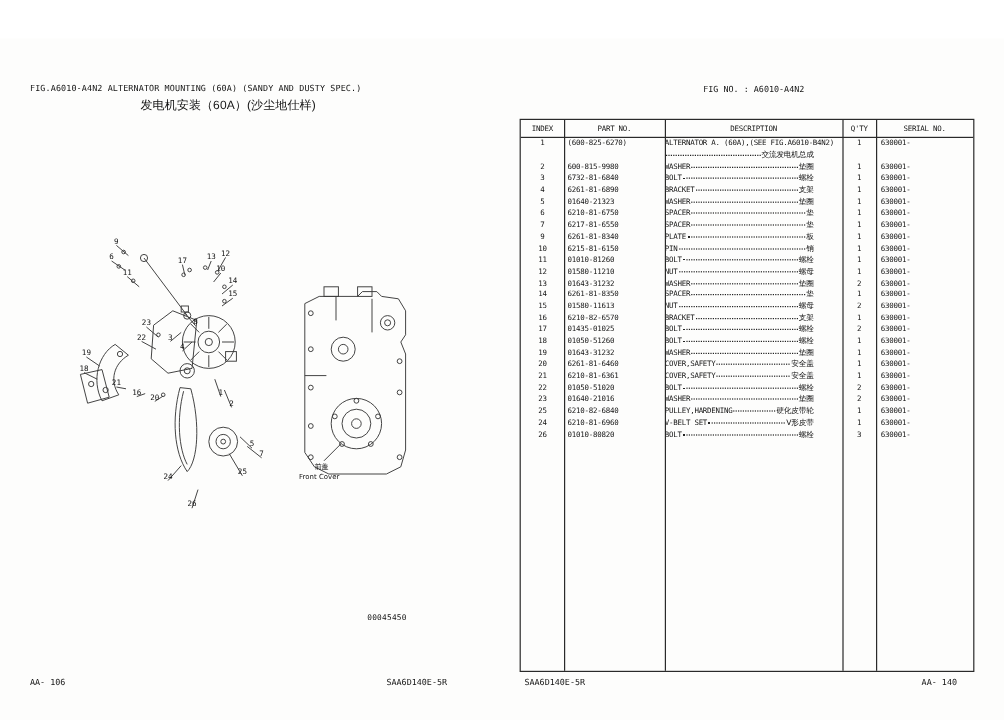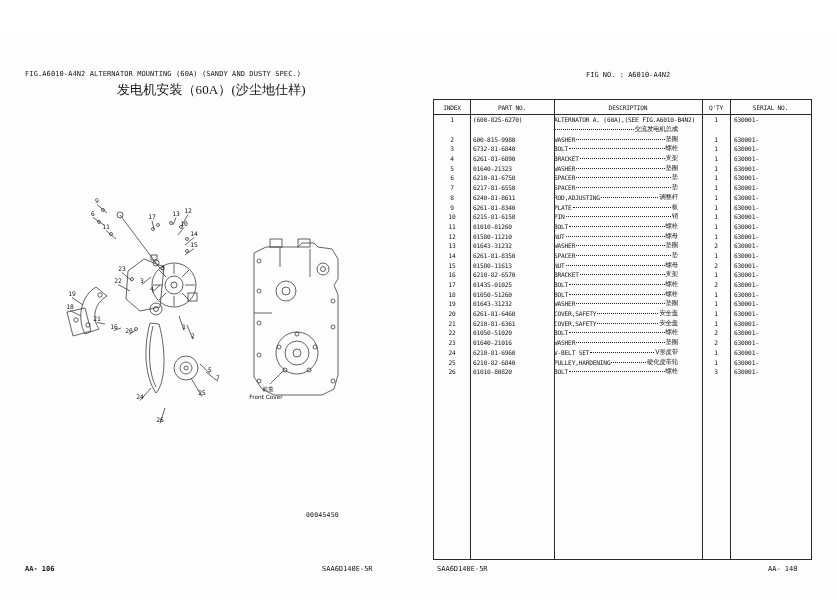--- a/index.html
+++ b/index.html
@@ -2,21 +2,21 @@
 <html><head>
 <meta charset="utf-8">
 <style>
   * { margin:0; padding:0; box-sizing:border-box; }
   html,body { width:837px; height:600px; background:#ffffff; }
   body { font-family:"DejaVu Sans Mono", monospace; color:#141414; }
   .sheet { position:relative; width:837px; height:600px; background:#fdfdfc; overflow:hidden;margin-top:32px; }
 
   
   .fig-title { position:absolute; left:25px; top:38px; font-size:7px; letter-spacing:.1px; white-space:nowrap; }
-  .fig-title .zh-line { margin-left:92px; margin-top:3px; font-size:13px; font-family:Liberation Serif, serif; }
+  .fig-title .zh-line { margin-left:92px; margin-top:3px; font-size:10px; font-family:Liberation Sans, sans-serif; }
   .fig-no { position:absolute; left:586px; top:39px; font-size:7px; white-space:nowrap;text-align:right; }
 
   
   .diagram { position:absolute; left:40px; top:135px; width:390px; height:280px; }
   .diagram path, .diagram circle, .diagram rect, .diagram line, .diagram ellipse {
     stroke:#3c3c3c; stroke-width:.8; fill:none; }
   .fillA { fill:#f6f6f5; } .fillB { fill:#ececeb; } .fillC { fill:#ffffff; } .fillD { fill:#e4e4e2; }
   .thick { stroke-width:2.2; }
   .thin  { stroke-width:.5; }
   .callout { font-size:6.3px; fill:#111; stroke:none; text-anchor:middle; font-family:"DejaVu Sans Mono", monospace; }
@@ -40,21 +40,21 @@
   .c.idx { text-align:center; }
   .c.part { padding-left:3px; }
   .c.desc { display:flex; align-items:center; padding-left:0; padding-right:4px; }
   .c.desc .leader { flex:1; height:4px; border-bottom:1px dotted #222; margin:0 1px 3px 1px; min-width:4px; }
   .c.desc .zh { font-family:"DejaVu Sans", sans-serif; font-size:6.4px; margin-right:20px; }
   .c.qty { text-align:center; }
   .c.ser { padding-left:4px; }
 
   
   .foot { position:absolute; top:533px; font-size:7px; white-space:nowrap; }
-  .f-lpage { left:25px;font-weight:bold; }
+  .f-lpage { left:25px; }
   .f-lmodel { left:322px; }
   .f-rmodel { left:437px; }
   .f-rpage { left:768px; }
 </style>
 </head>
 <body>
 
 <div class="sheet">
 
   <div class="fig-title">
@@ -310,31 +310,20 @@
           <div class="c part">6217-81-6550</div>
           <div class="c desc">
             <span>SPACER</span>
             <span class="leader"></span>
             <span class="zh">垫</span>
           </div>
           <div class="c qty">1</div>
           <div class="c ser">630001-</div>
         </div>
         <div class="trow">
-          <div class="c idx">8</div>
-          <div class="c part">6240-81-8611</div>
-          <div class="c desc">
-            <span>ROD,ADJUSTING</span>
-            <span class="leader"></span>
-            <span class="zh">调整杆</span>
-          </div>
-          <div class="c qty">1</div>
-          <div class="c ser">630001-</div>
-        </div>
-        <div class="trow">
           <div class="c idx">9</div>
           <div class="c part">6261-81-8340</div>
           <div class="c desc">
             <span>PLATE</span>
             <span class="leader"></span>
             <span class="zh">板</span>
           </div>
           <div class="c qty">1</div>
           <div class="c ser">630001-</div>
         </div>
@@ -486,37 +475,37 @@
           <div class="c part">01640-21016</div>
           <div class="c desc">
             <span>WASHER</span>
             <span class="leader"></span>
             <span class="zh">垫圈</span>
           </div>
           <div class="c qty">2</div>
           <div class="c ser">630001-</div>
         </div>
         <div class="trow">
+          <div class="c idx">25</div>
+          <div class="c part">6210-82-6840</div>
+          <div class="c desc">
+            <span>PULLEY,HARDENING</span>
+            <span class="leader"></span>
+            <span class="zh">硬化皮带轮</span>
+          </div>
+          <div class="c qty">1</div>
+          <div class="c ser">630001-</div>
+        </div>
+        <div class="trow">
           <div class="c idx">24</div>
           <div class="c part">6210-81-6960</div>
           <div class="c desc">
             <span>V-BELT SET</span>
             <span class="leader"></span>
             <span class="zh">V形皮带</span>
-          </div>
-          <div class="c qty">1</div>
-          <div class="c ser">630001-</div>
-        </div>
-        <div class="trow">
-          <div class="c idx">25</div>
-          <div class="c part">6210-82-6840</div>
-          <div class="c desc">
-            <span>PULLEY,HARDENING</span>
-            <span class="leader"></span>
-            <span class="zh">硬化皮带轮</span>
           </div>
           <div class="c qty">1</div>
           <div class="c ser">630001-</div>
         </div>
         <div class="trow">
           <div class="c idx">26</div>
           <div class="c part">01010-80820</div>
           <div class="c desc">
             <span>BOLT</span>
             <span class="leader"></span>

